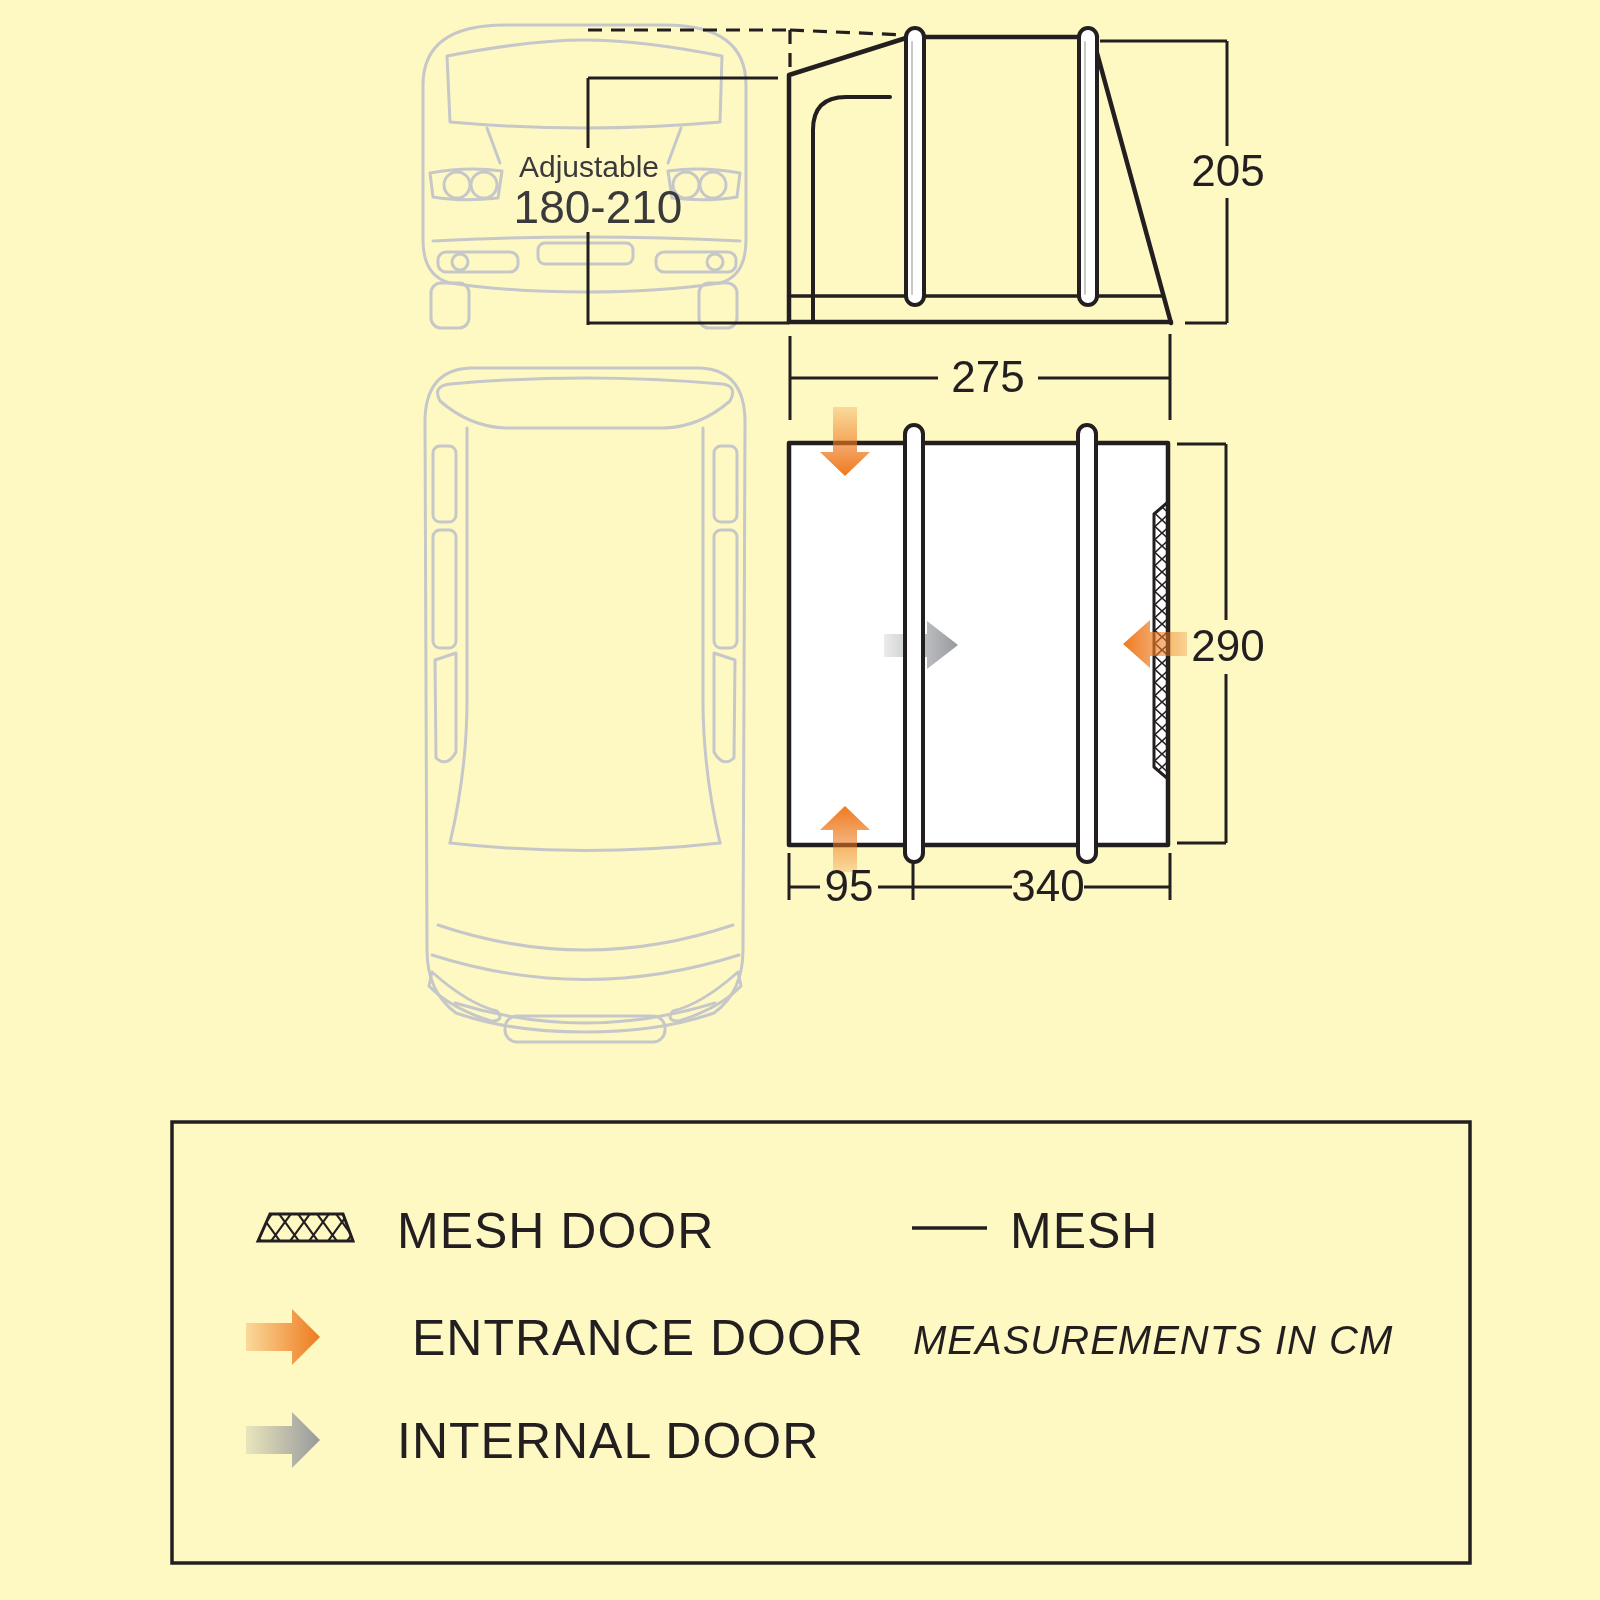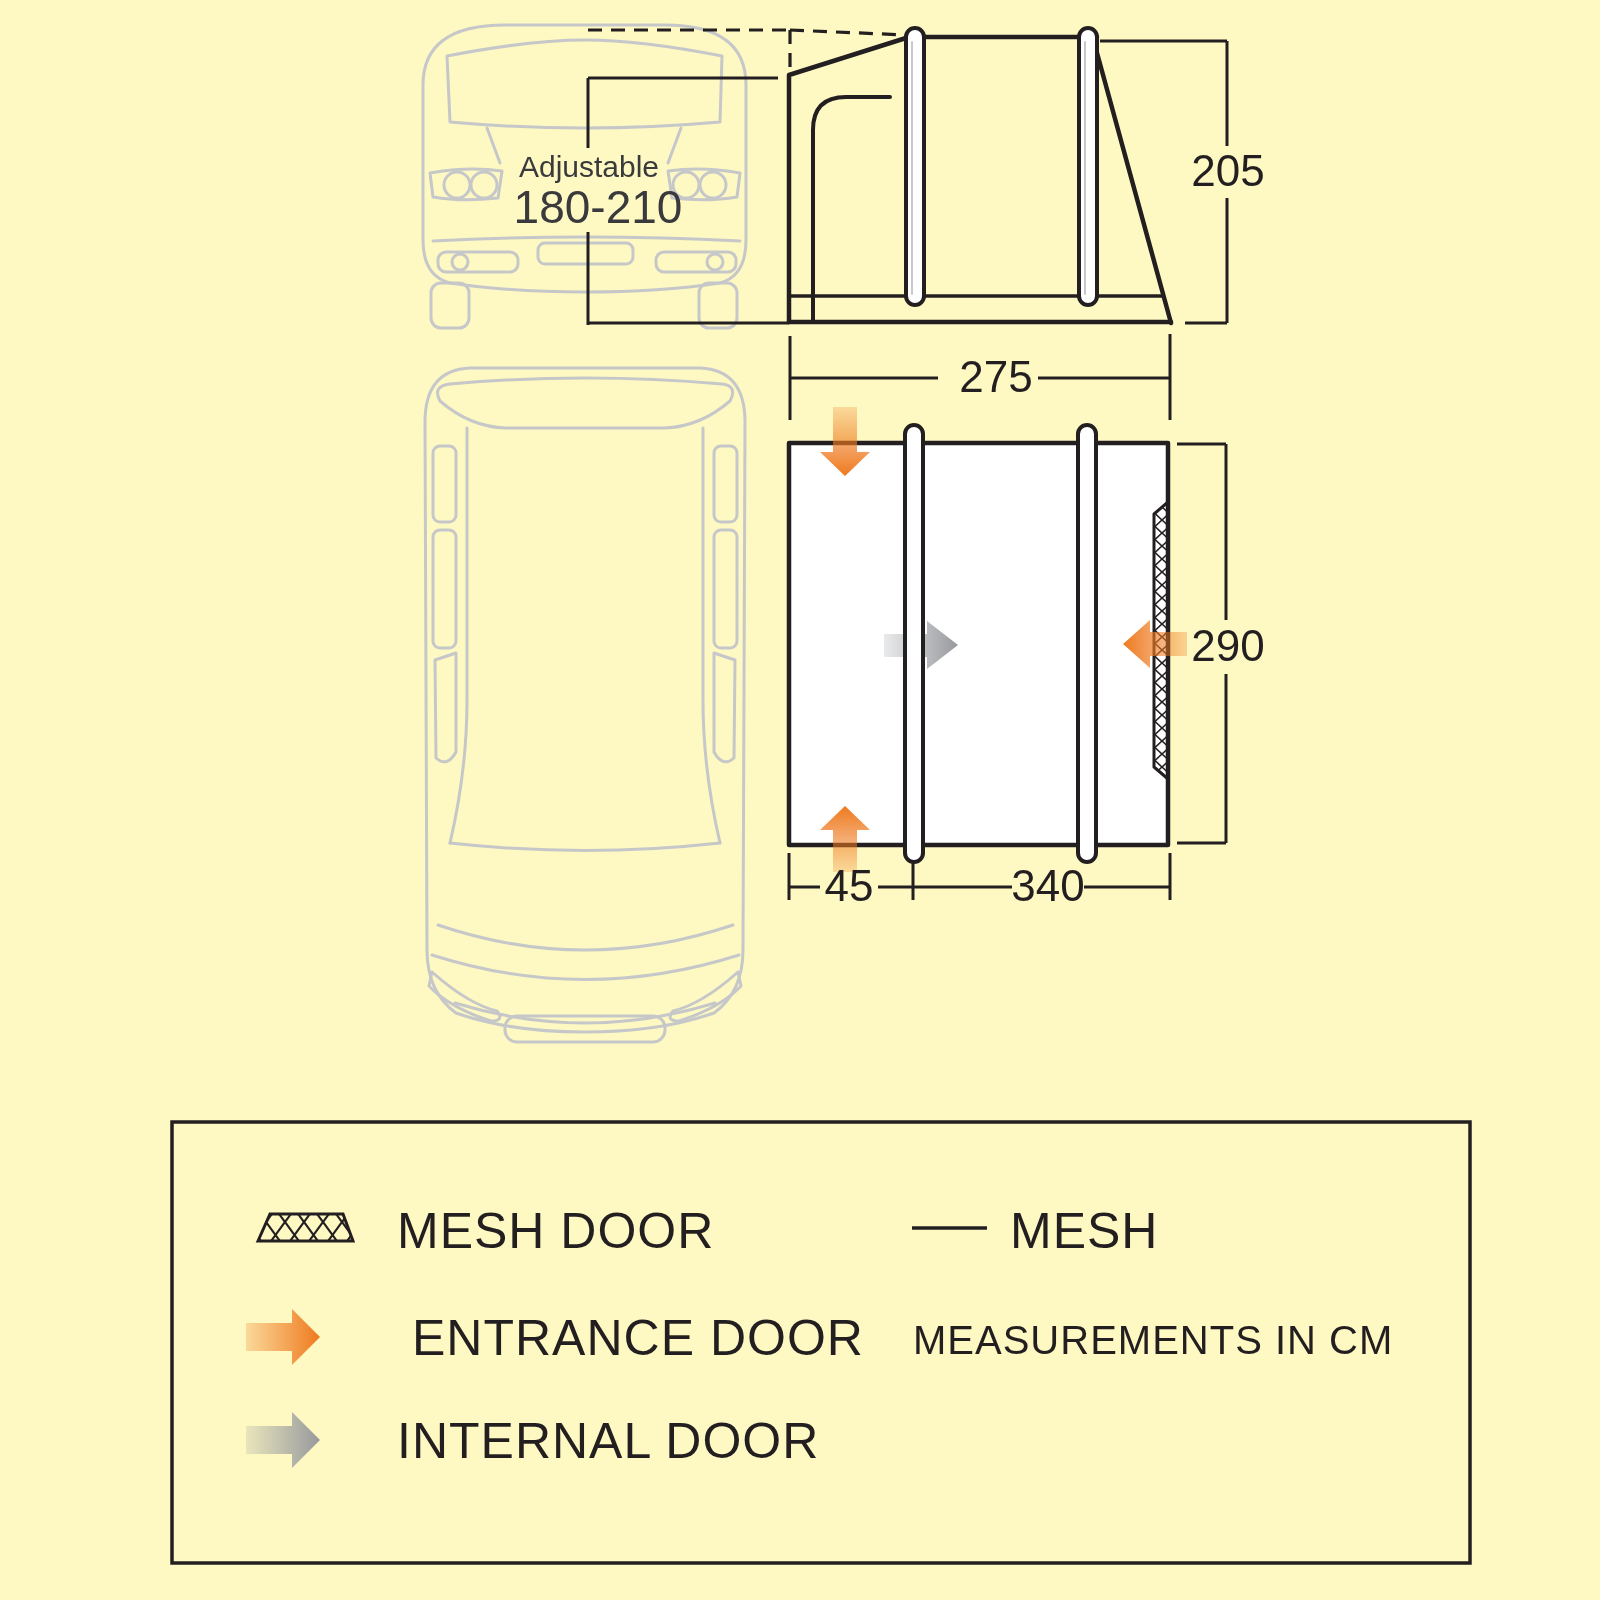--- a/index.html
+++ b/index.html
@@ -156,24 +156,24 @@
       <path d="M912,1228 H987" stroke="#231F20" stroke-width="3.5"></path>
       <polygon points="246,1323 292,1323 292,1309 320,1337 292,1365 292,1351 246,1351" fill="url(#gOrangeRight)"></polygon>
       <polygon points="246,1426 292,1426 292,1412 320,1440 292,1468 292,1454 246,1454" fill="url(#gGrayRight)"></polygon>
     </g>
   </svg>
 
   <div class="label veh-small" style="left:589px;top:167px;">Adjustable</div>
   <div class="label veh-big" style="left:589px;top:207px;">180-210</div>
 
   <div class="label dim" style="left:1228px;top:171px;">205</div>
-  <div class="label dim" style="left:988px;top:377px;margin-left:8px;">275</div>
+  <div class="label dim" style="left:988px;top:377px;">275</div>
   <div class="label dim" style="left:1228px;top:646px;">290</div>
-  <div class="label dim" style="left:849px;top:886px;">45</div>
+  <div class="label dim" style="left:849px;top:886px;">95</div>
   <div class="label dim" style="left:1048px;top:886px;">340</div>
 
   <div class="label leg" style="left:397px;top:1231px;">MESH DOOR</div>
   <div class="label leg" style="left:1010px;top:1231px;">MESH</div>
   <div class="label leg" style="left:397px;top:1338px;margin-left:15px;">ENTRANCE DOOR</div>
-  <div class="label leg-small" style="left:913px;top:1340px;">MEASUREMENTS IN CM</div>
+  <div class="label leg-small" style="left:913px;top:1340px;font-style:italic;">MEASUREMENTS IN CM</div>
   <div class="label leg" style="left:397px;top:1441px;">INTERNAL DOOR</div>
 
 </div>
 
 </body></html>

